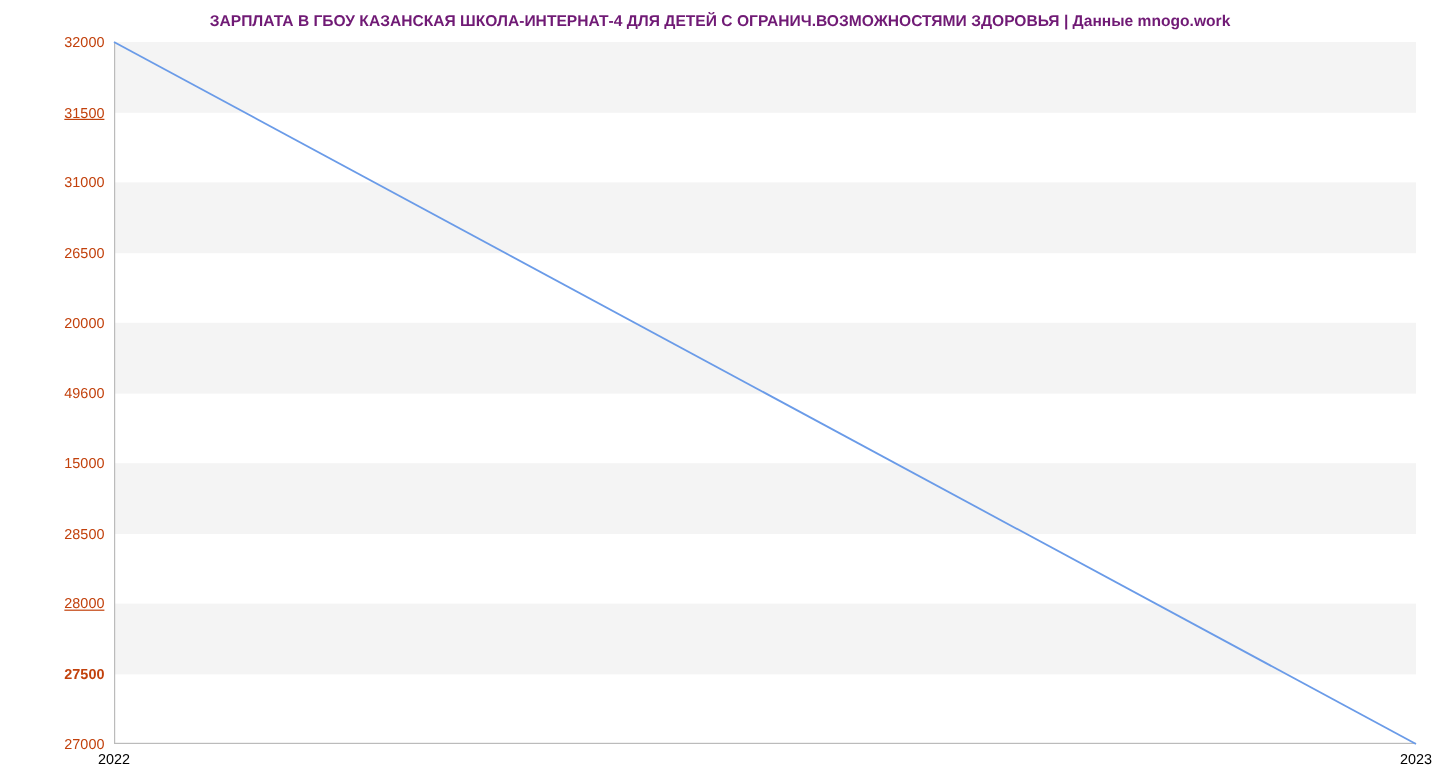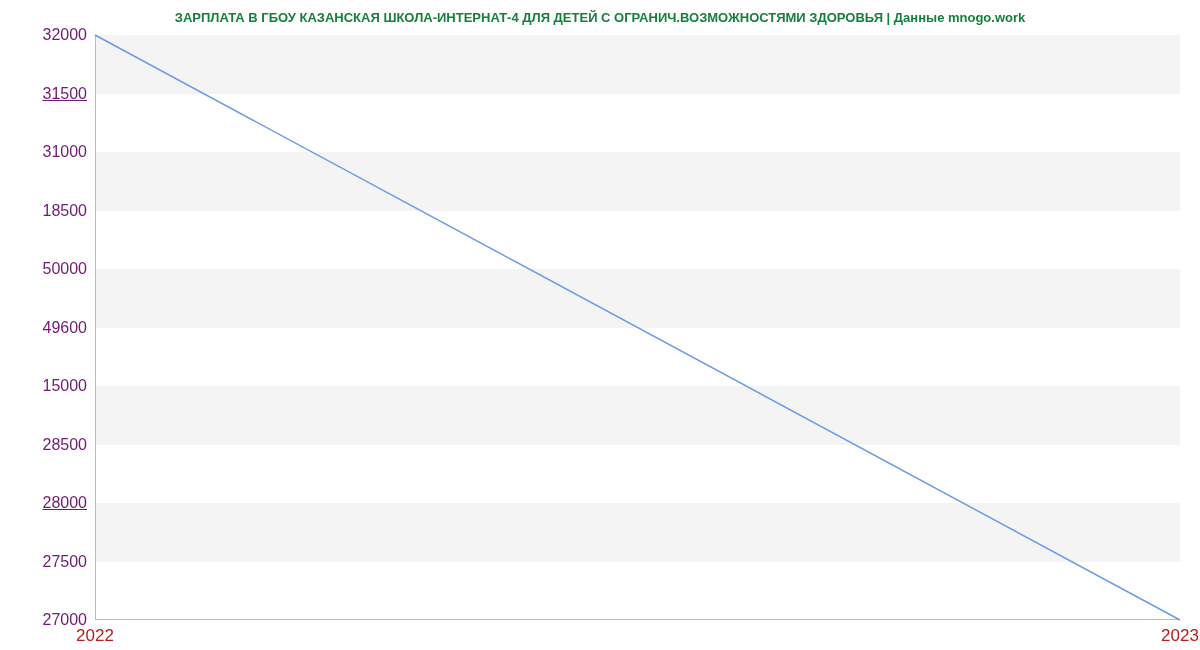--- a/index.html
+++ b/index.html
@@ -16,52 +16,52 @@
     }
     .chart-container {
       width: 100%;
       height: 100%;
       position: relative;
     }
     .chart-title {
       text-align: center;
       font-size: 13px;
       font-weight: bold;
-      color: #15803d;
+      color: #701a75;
       padding-top: 10px;
       padding-bottom: 8px;
     }
     .plot-area {
       position: absolute;
       left: 95px;
       top: 35px;
       right: 20px;
       bottom: 30px;
     }
     .grid-band {
       position: absolute;
       left: 0;
       right: 0;
       background: #f4f4f4;
     }
     .y-tick-label {
       position: absolute;
       right: 100%;
       margin-right: 8px;
-      font-size: 16px;
-      color: #701a75;
+      font-size: 12px;
+      color: #c2410c;
       transform: translateY(-50%);
       white-space: nowrap;
     }
     .x-tick-label {
       position: absolute;
       top: 100%;
       margin-top: 6px;
-      font-size: 17px;
-      color: #b91c1c;
+      font-size: 12px;
+      color: #000000;
       transform: translateX(-50%);
     }
     .axis-line-y {
       position: absolute;
       left: 0;
       top: 0;
       bottom: 0;
       width: 1px;
       background: #bbb;
     }
@@ -97,26 +97,26 @@
       <div class="grid-band" style="top: 20%; height: 10%;"></div>
       <div class="grid-band" style="top: 40%; height: 10%;"></div>
       <div class="grid-band" style="top: 60%; height: 10%;"></div>
       <div class="grid-band" style="top: 80%; height: 10%;"></div>
     <div class="axis-line-y"></div>
     <div class="axis-line-x"></div>
     <svg class="line-svg" preserveAspectRatio="none" viewBox="0 0 100 100">
       <polyline class="data-line" id="data-line" vector-effect="non-scaling-stroke" points="0,0 100,100"></polyline>
     </svg>
   <div class="y-tick-label" style="top: 100%; text-align: center;">27000</div>
-      <div class="y-tick-label" style="top: 90%;">27500</div>
+      <div class="y-tick-label" style="top: 90%; font-weight: bold;">27500</div>
       <div class="y-tick-label" style="top: 80%; text-decoration: underline;">28000</div>
       <div class="y-tick-label" style="top: 70%;">28500</div>
       <div class="y-tick-label" style="top: 60%;">15000</div>
       <div class="y-tick-label" style="top: 50%;">49600</div>
-      <div class="y-tick-label" style="top: 40%;">50000</div>
-      <div class="y-tick-label" style="top: 30%;">18500</div>
+      <div class="y-tick-label" style="top: 40%;">20000</div>
+      <div class="y-tick-label" style="top: 30%;">26500</div>
       <div class="y-tick-label" style="top: 20%;">31000</div>
       <div class="y-tick-label" style="top: 10%; text-decoration: underline;">31500</div>
       <div class="y-tick-label" style="top: 0%;">32000</div>
       <div class="x-tick-label" style="left: 0%;">2022</div>
       <div class="x-tick-label" style="left: 100%; text-align: center;">2023</div>
     </div>
 </div>
 
 </body></html>

